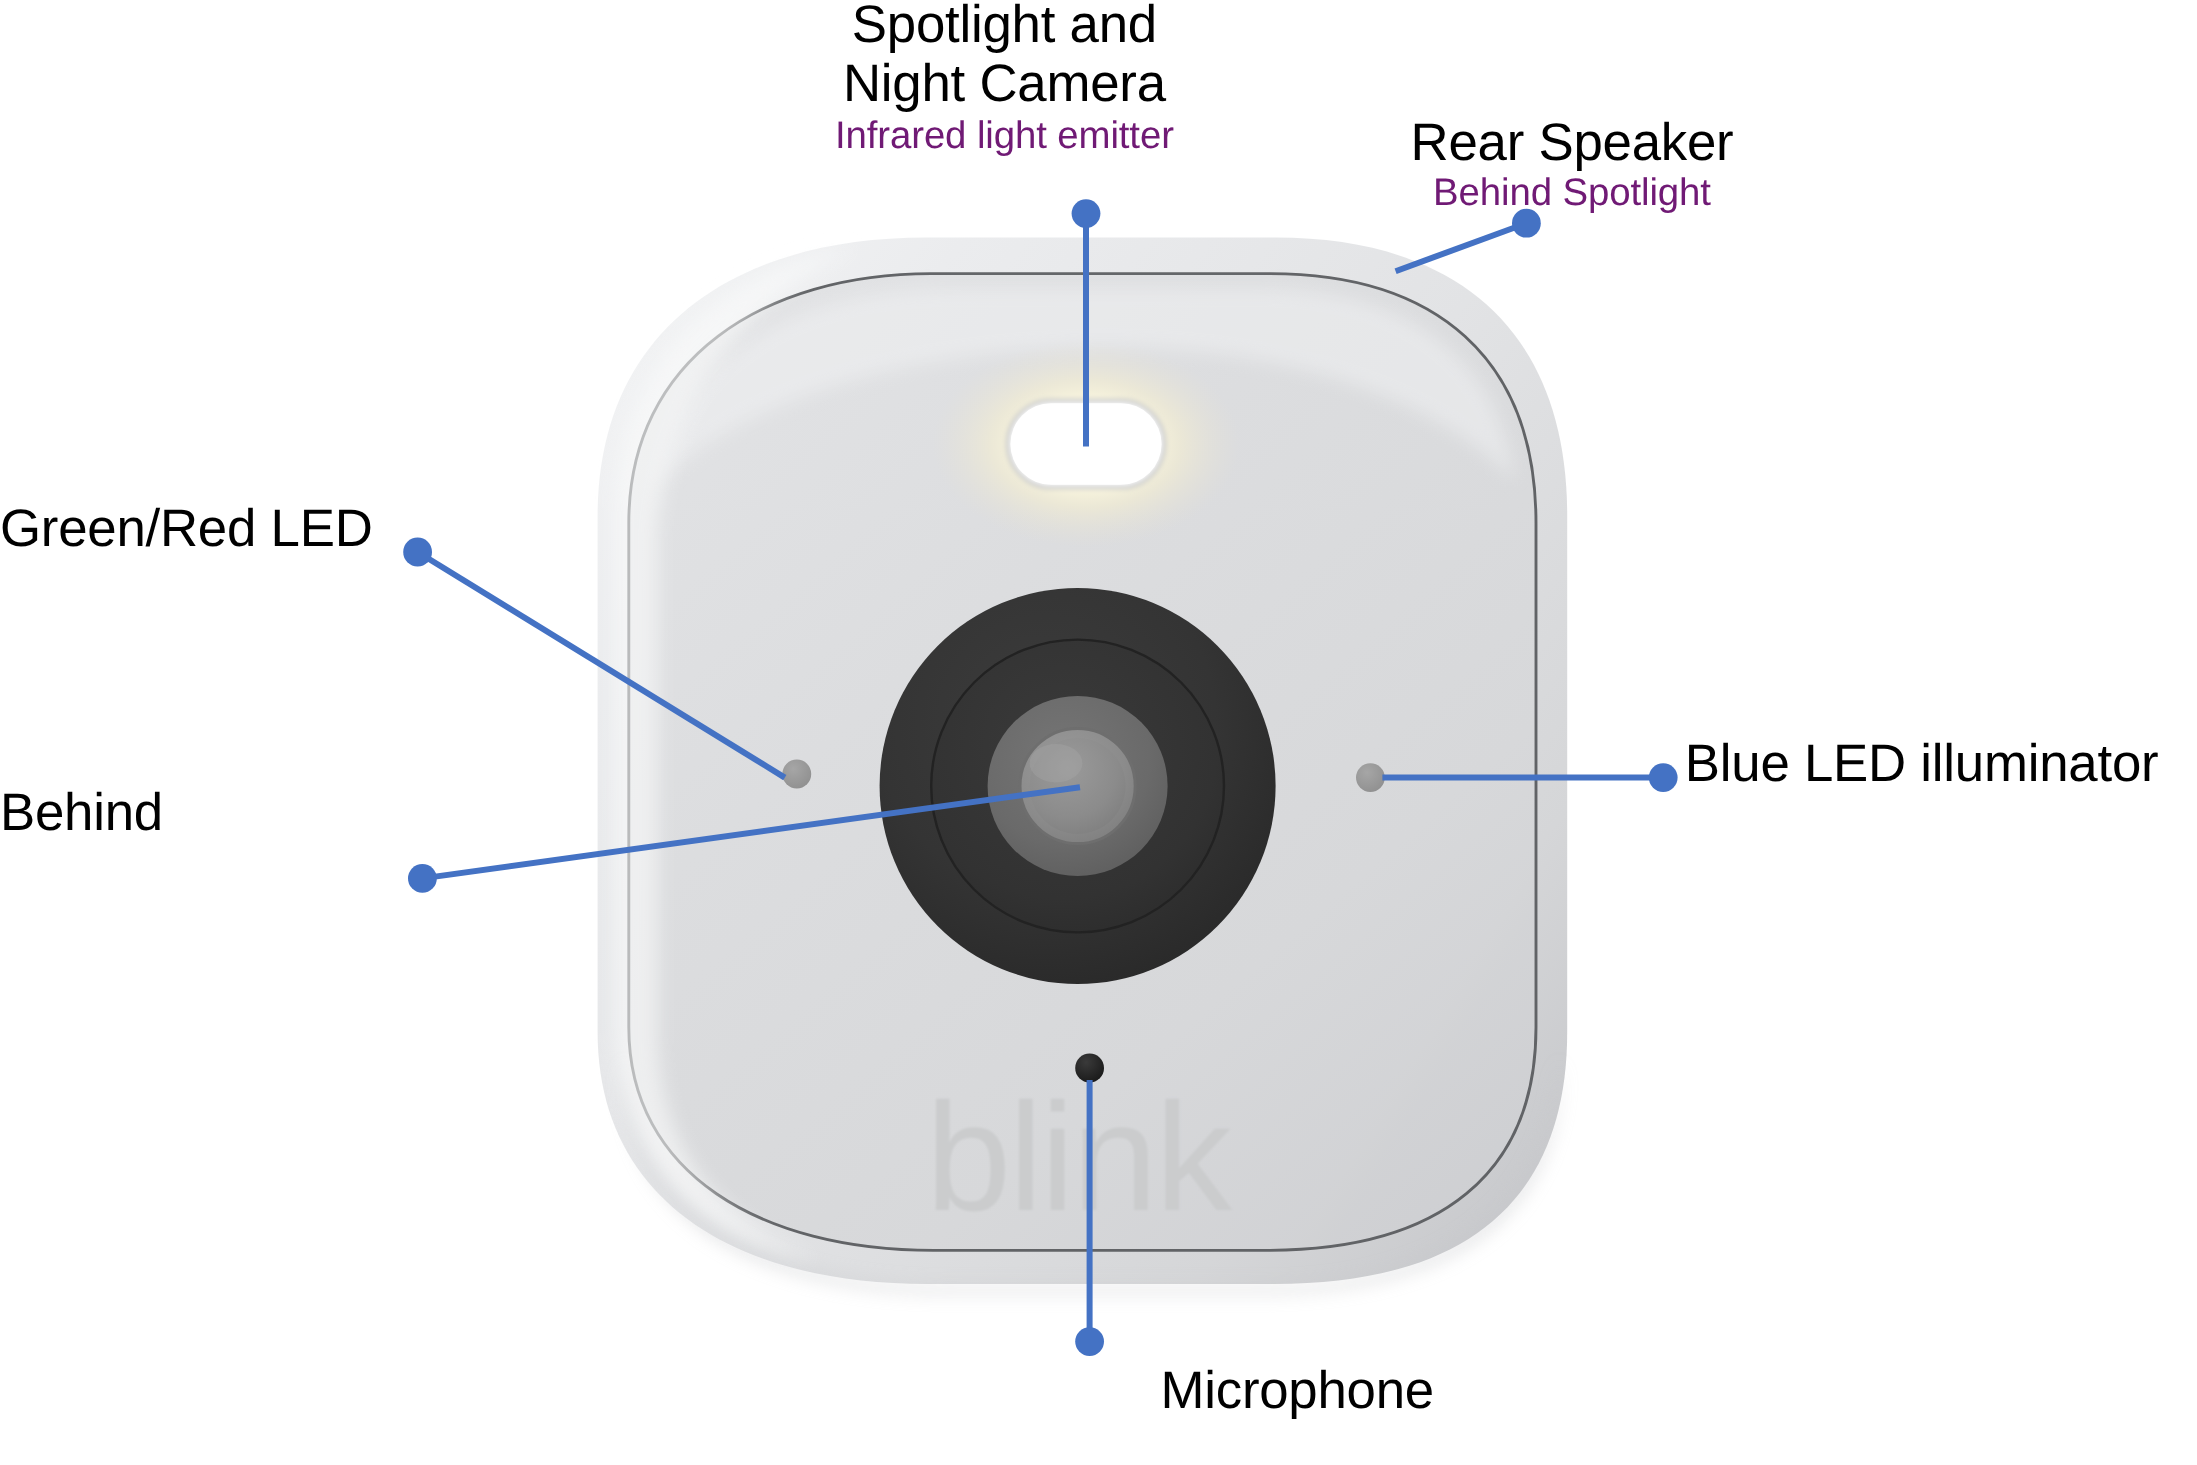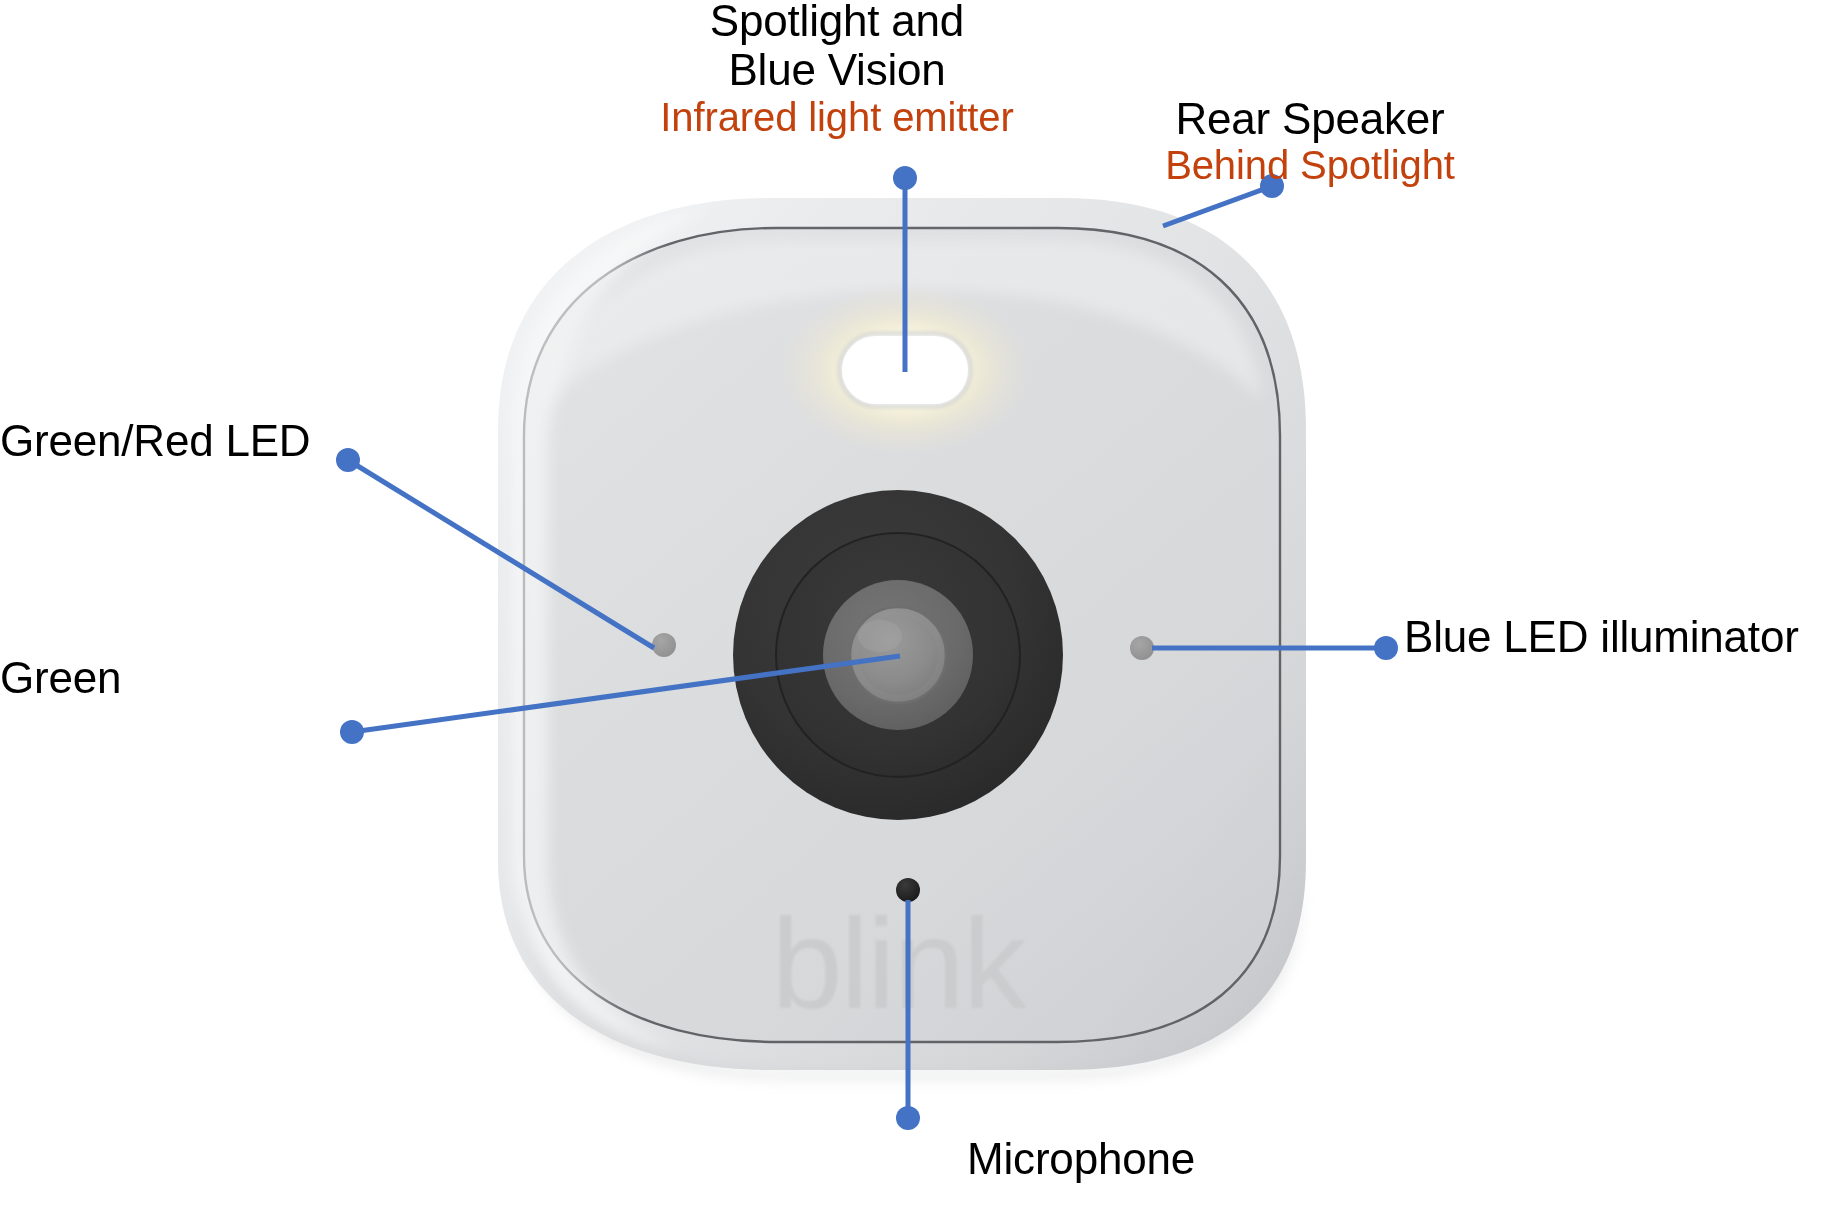--- a/index.html
+++ b/index.html
@@ -33,23 +33,23 @@
     line-height: 1.12;
     white-space: nowrap;
   }
   .callout .title {
     font-size: 44px;
     font-weight: 400;
     color: #000;
     letter-spacing: -0.2px;
   }
   .callout .sub {
-    font-size: 40px;
+    font-size: 32px;
     font-weight: 400;
-    color: #c2410c;
+    color: #701a75;
     letter-spacing: -0.1px;
   }
   .ta-center { text-align: center; }
   .ta-left   { text-align: left; }
 
   #callout-spotlight { left: 527px; top: -4px; width: 620px; }
   #callout-rear-speaker { left: 1050px; top: 94px; width: 520px; }
   #callout-green-red-led { left: 0px; top: 416px; width: 345px; }
   #callout-blue-led { left: 1404px; top: 612px; width: 520px; }
   #callout-camera { left: 0px; top: 653px; width: 360px; }
@@ -213,38 +213,38 @@
       <circle cx="1272" cy="186" r="12"></circle>
       <circle cx="348" cy="460" r="12"></circle>
       <circle cx="1386" cy="648" r="12"></circle>
       <circle cx="352" cy="732" r="12"></circle>
       <circle cx="908" cy="1118" r="12"></circle>
     </g>
   </svg>
 
   <div class="callout ta-center" id="callout-spotlight">
     <div class="title">Spotlight and</div>
-    <div class="title">Blue Vision</div>
+    <div class="title">Night Camera</div>
     <div class="sub">Infrared light emitter</div>
   </div>
 
   <div class="callout ta-left" id="callout-green-red-led">
     <div class="title">Green/Red LED</div>
   </div>
 
   <div class="callout ta-center" id="callout-rear-speaker">
     <div class="title">Rear Speaker</div>
     <div class="sub">Behind Spotlight</div>
   </div>
 
   <div class="callout ta-left" id="callout-blue-led">
     <div class="title">Blue LED illuminator</div>
   </div>
 
   <div class="callout ta-left" id="callout-camera">
-    <div class="title">Green</div>
+    <div class="title">Behind</div>
   </div>
 
   <div class="callout ta-center" id="callout-microphone">
     <div class="title">Microphone</div>
   </div>
 
 </div>
 
 </body></html>

